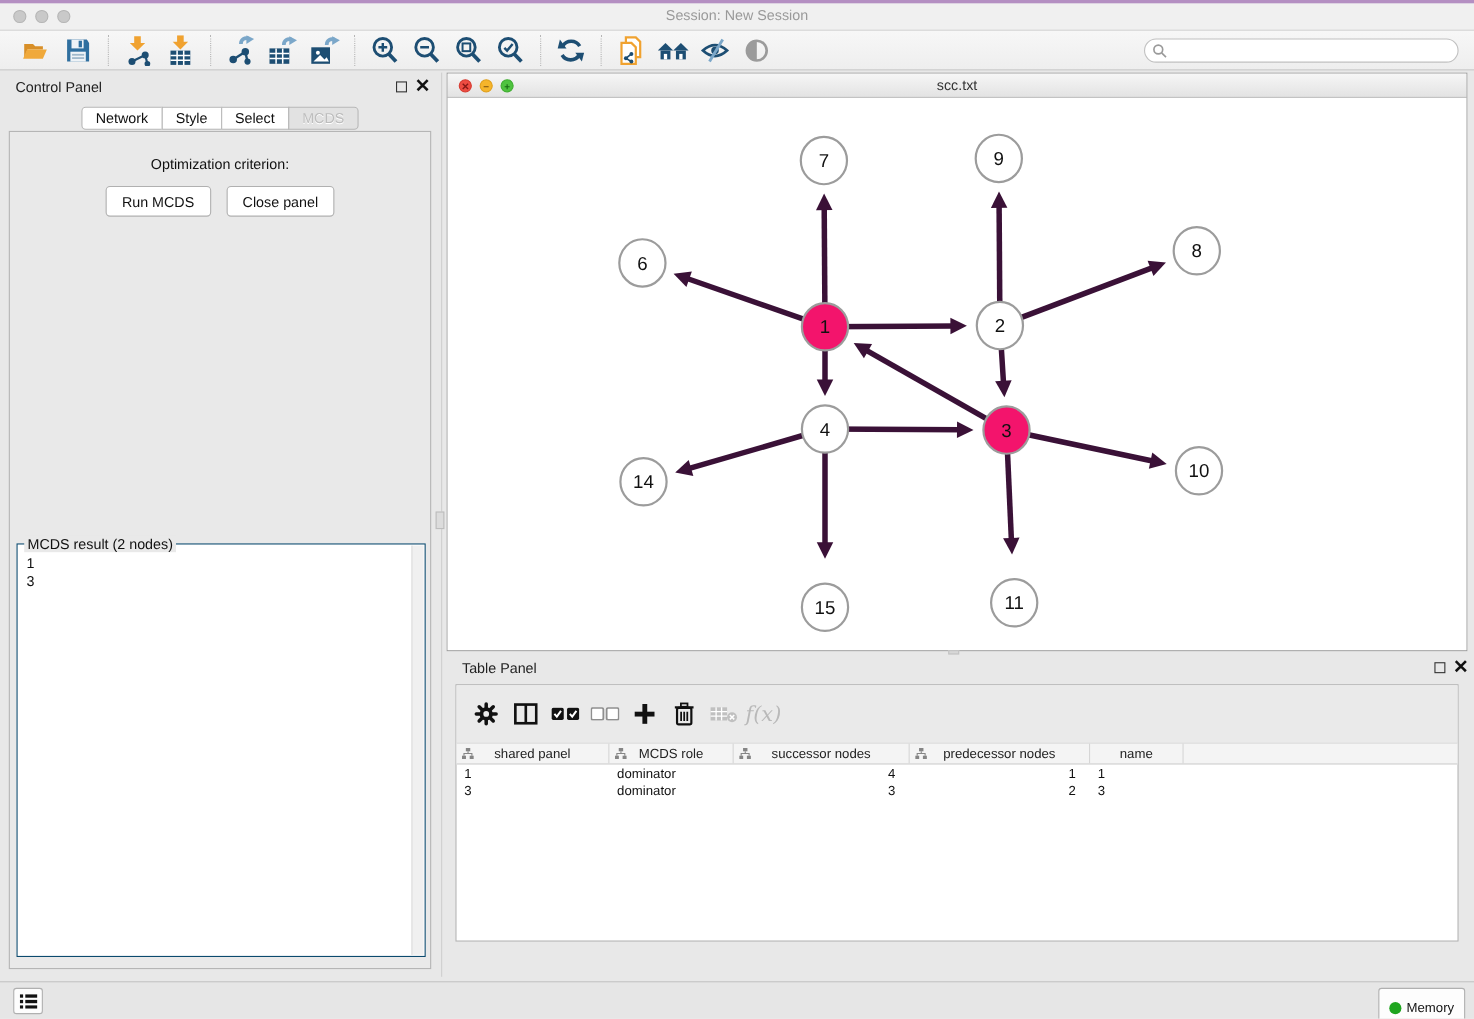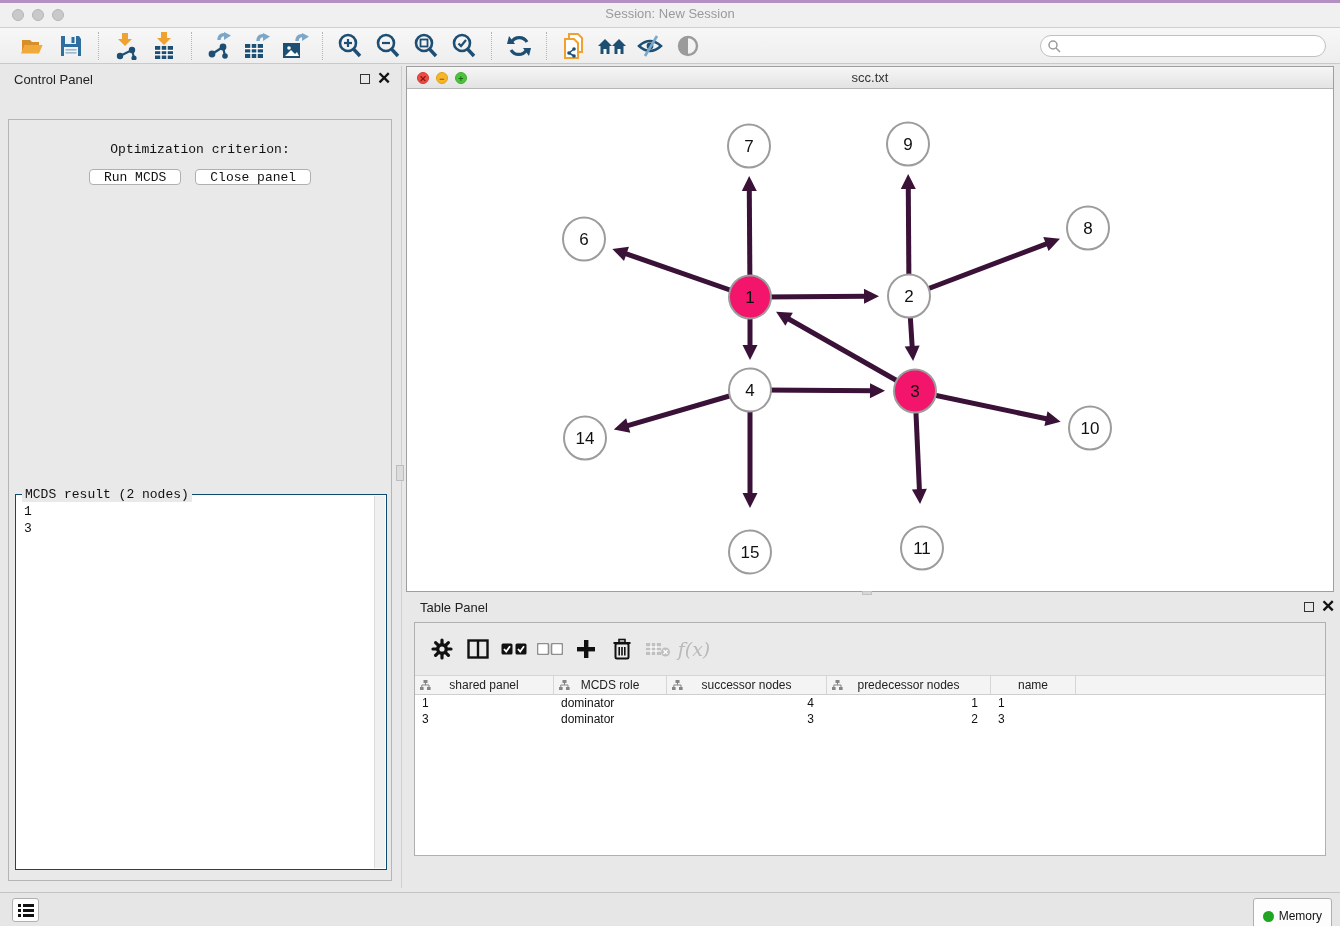--- a/index.html
+++ b/index.html
@@ -59,38 +59,38 @@
     border:1px solid #b7b7b7; background:#fff; color:#111;
     font-size:13px; padding:2px 12px; height:21px; margin-left:-1px;
     display:flex; align-items:center;
   }
   .seg-tab.first { border-radius:4px 0 0 4px; margin-left:0; }
   .seg-tab.last  { border-radius:0 4px 4px 0; }
   .seg-tab.disabled { background:#e2e2e2; color:#bdbdbd; text-shadow:0 1px 0 #fff; }
 
   .cp-body {
     position:absolute; left:8px; top:119px; width:384px; height:762px;
-    border:1px solid #b5b5b5; background:#e9e9e9;font-family:Liberation Mono, monospace;
+    border:1px solid #b5b5b5; background:#e9e9e9;
   }
   .opt-label { margin-top:22px; text-align:center; font-size:13px; color:#111; }
   .combo {
     position:relative; margin:8px auto 0 auto; width:308px; height:22px;
     background:#fff; border:1px solid #b0b0b0; border-radius:4px;
     font-size:13px; color:#111; line-height:20px; padding-left:9px;
   }
   .combo .stepper {
     position:absolute; right:5px; top:2px; width:12px; height:16px;
     display:flex; flex-direction:column; align-items:center; justify-content:center; gap:2px;
   }
   .combo .up    { width:0; height:0; border-left:4px solid transparent; border-right:4px solid transparent; border-bottom:5px solid #555; }
   .combo .down  { width:0; height:0; border-left:4px solid transparent; border-right:4px solid transparent; border-top:5px solid #555; }
   .btn-row { margin-top:12px; display:flex; justify-content:center; gap:14px; }
   .push-btn {
     background:#fff; border:1px solid #b0b0b0; border-radius:4px;
-    height:16px; padding:0 14px; font-size:13px; color:#111;
+    height:28px; padding:0 14px; font-size:13px; color:#111;
     display:flex; align-items:center;
   }
   .result-box {
     position:absolute; left:6px; top:374px; width:372px; height:376px;
     border:1px solid #0c4a6e; background:#fff;
   }
   .result-legend {
     position:absolute; top:-8px; left:6px; background:#e9e9e9;
     font-size:13px; color:#111; padding:0 3px;
   }
@@ -341,20 +341,26 @@
       </svg>
       <input placeholder="" style="">
     </div>
   </div>
 
   <div class="cp-header">
     <div class="cp-title">Control Panel</div>
     <div class="panel-float" style="left:360px;"></div>
     <div class="panel-close" style="left:377px;">✕</div>
   </div>
+  <div class="cp-tabs" id="cp-tabs">
+      <div class="seg-tab first">Network</div>
+      <div class="seg-tab">Style</div>
+      <div class="seg-tab">Select</div>
+      <div class="seg-tab last disabled">MCDS</div>
+    </div>
   <div class="cp-body">
     <div class="opt-label">Optimization criterion:</div>
     <div class="btn-row">
       <div class="push-btn">Run MCDS</div>
       <div class="push-btn">Close panel</div>
     </div>
     <div class="result-box">
       <div class="result-legend">MCDS result (2 nodes)</div>
       <div class="result-content" id="result-content">1
 3</div>

